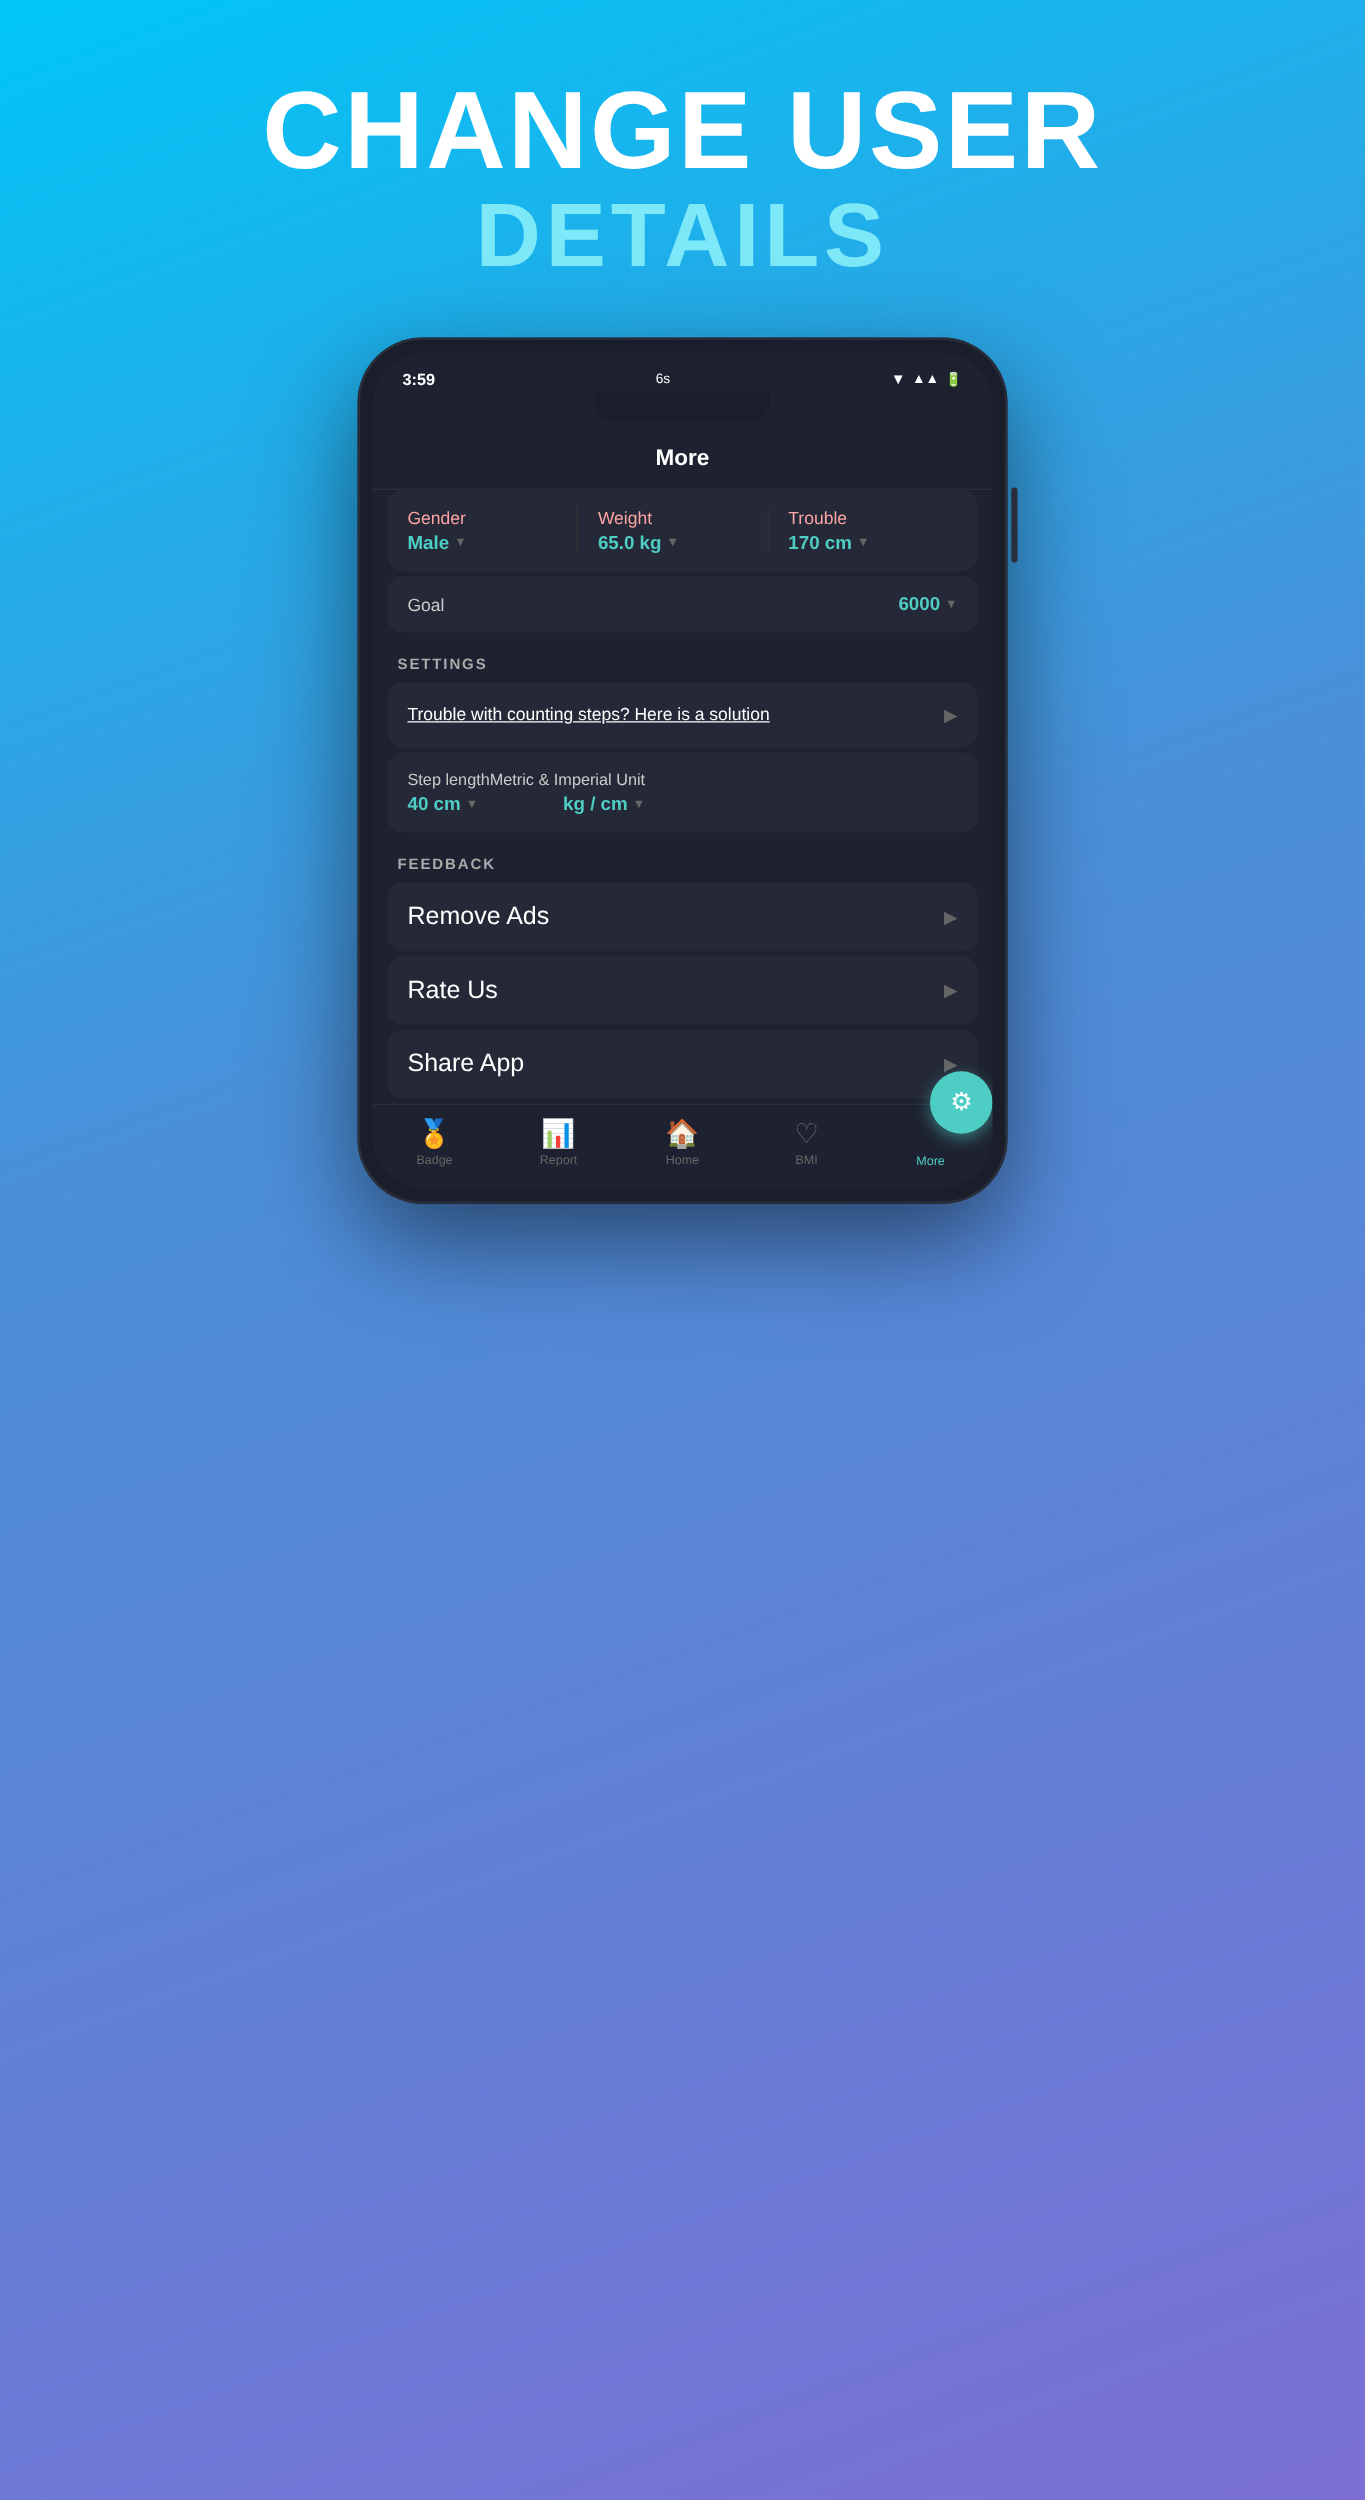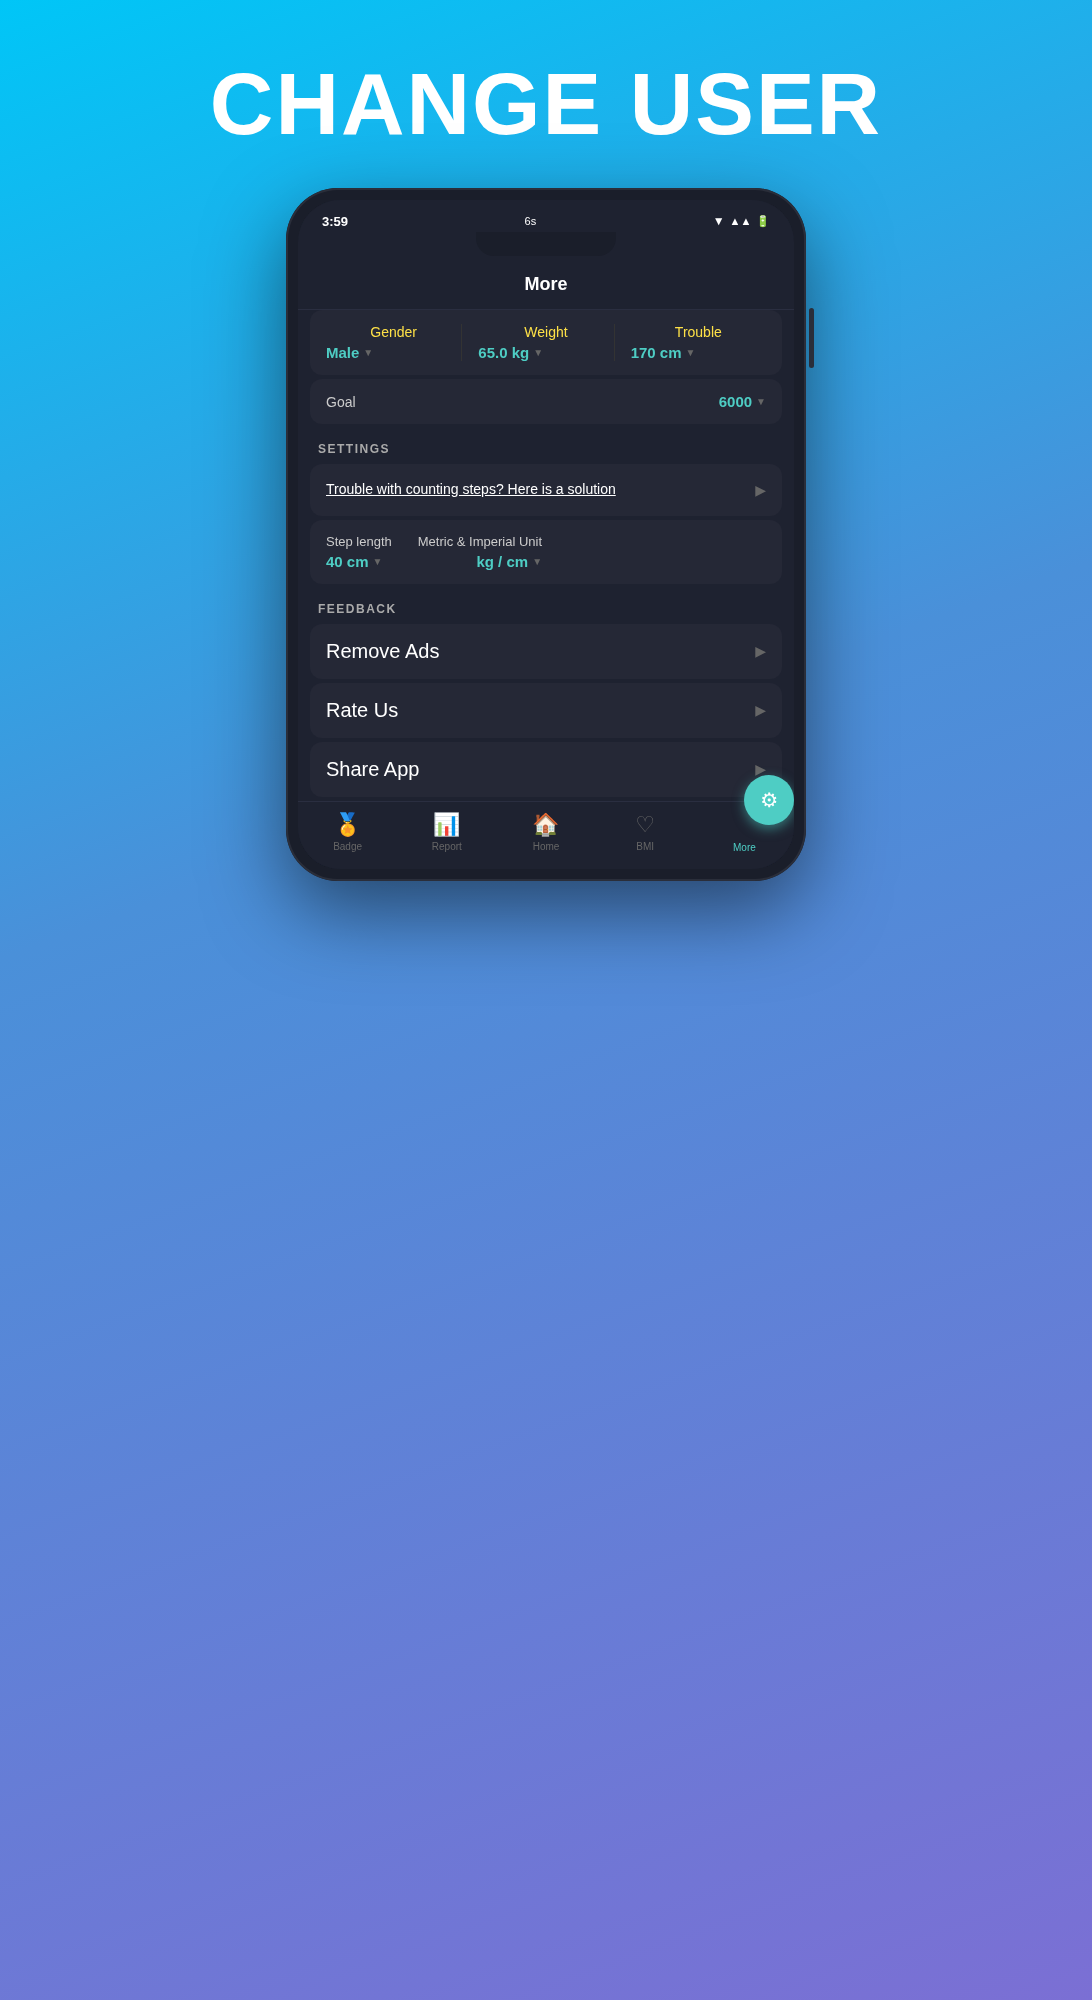--- a/index.html
+++ b/index.html
@@ -130,24 +130,23 @@
     .detail-col {
       flex: 1;
     }
 
     .detail-col + .detail-col {
       border-left: 1px solid #333;
       padding-left: 16px;
     }
 
     .detail-label {
-      color: #fde047;
+      color: #fca5a5;
       font-size: 14px;
       margin-bottom: 4px;
-      text-align: center;
     }
 
     .detail-value {
       color: #4ecdc4;
       font-size: 15px;
       font-weight: 600;
       display: flex;
       align-items: center;
       gap: 4px;
     }
@@ -216,21 +215,20 @@
 
     .step-col label {
       color: #ccc;
       font-size: 13px;
       display: block;
       margin-bottom: 4px;
     }
 
     .step-col-right {
       text-align: right;
-      margin-left: 26px;
     }
 
     .step-col-right label {
       color: #ccc;
       font-size: 13px;
       display: block;
       margin-bottom: 4px;
     }
 
     .feedback-item {
@@ -316,20 +314,21 @@
       height: 60px;
       background: #2a2e3a;
       border-radius: 3px;
     }
   </style>
 </head>
 <body>
 
 <div class="header-text">
   <div class="header-title">CHANGE USER</div>
+  <div class="header-subtitle">DETAILS</div>
 </div>
 
 <div class="phone-wrapper">
   <div class="side-buttons">
     <div class="side-btn"></div>
   </div>
   <div class="phone-screen">
 
     <div class="status-bar">
       <div class="status-time">3:59</div>

